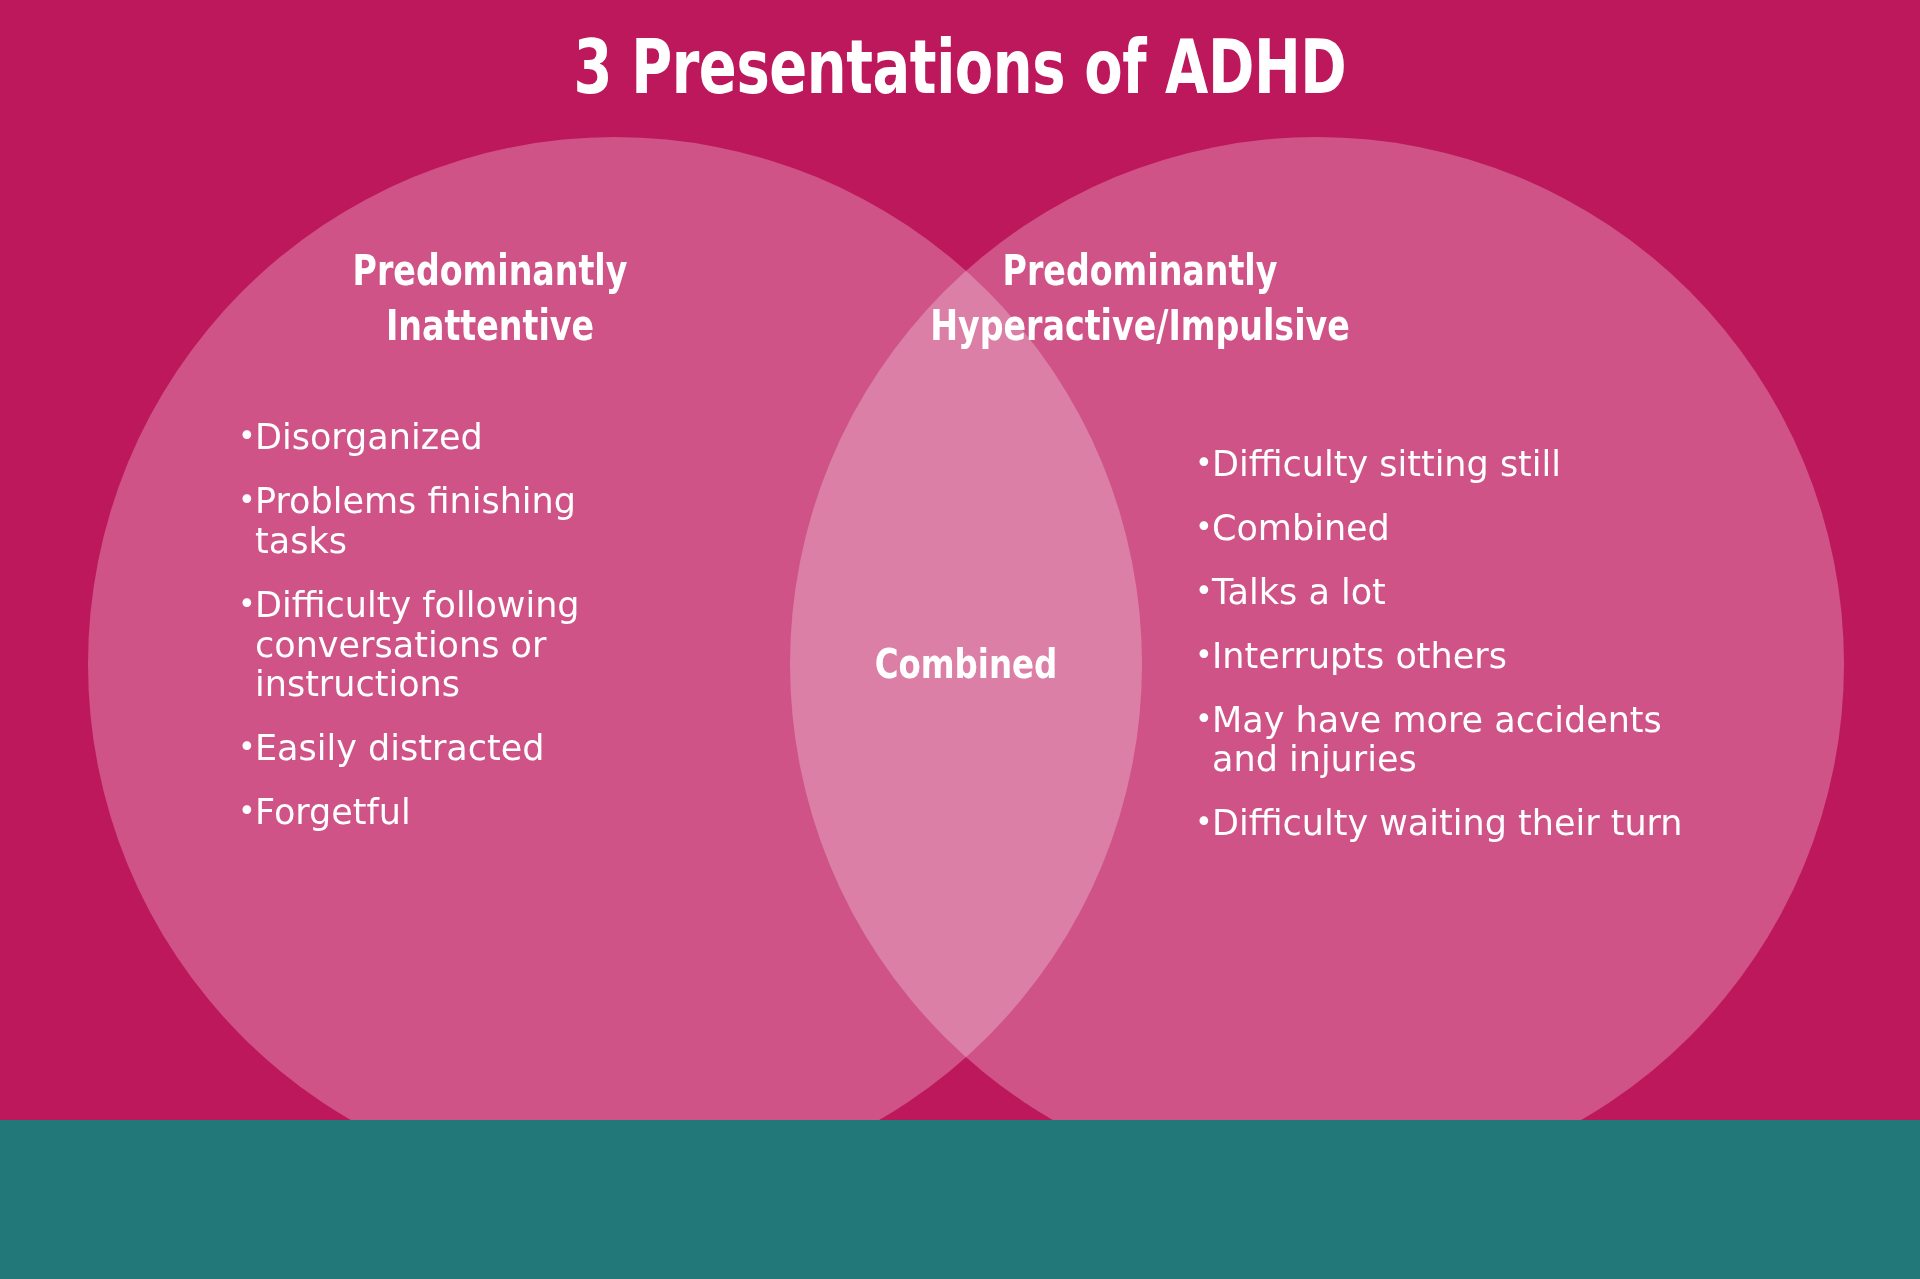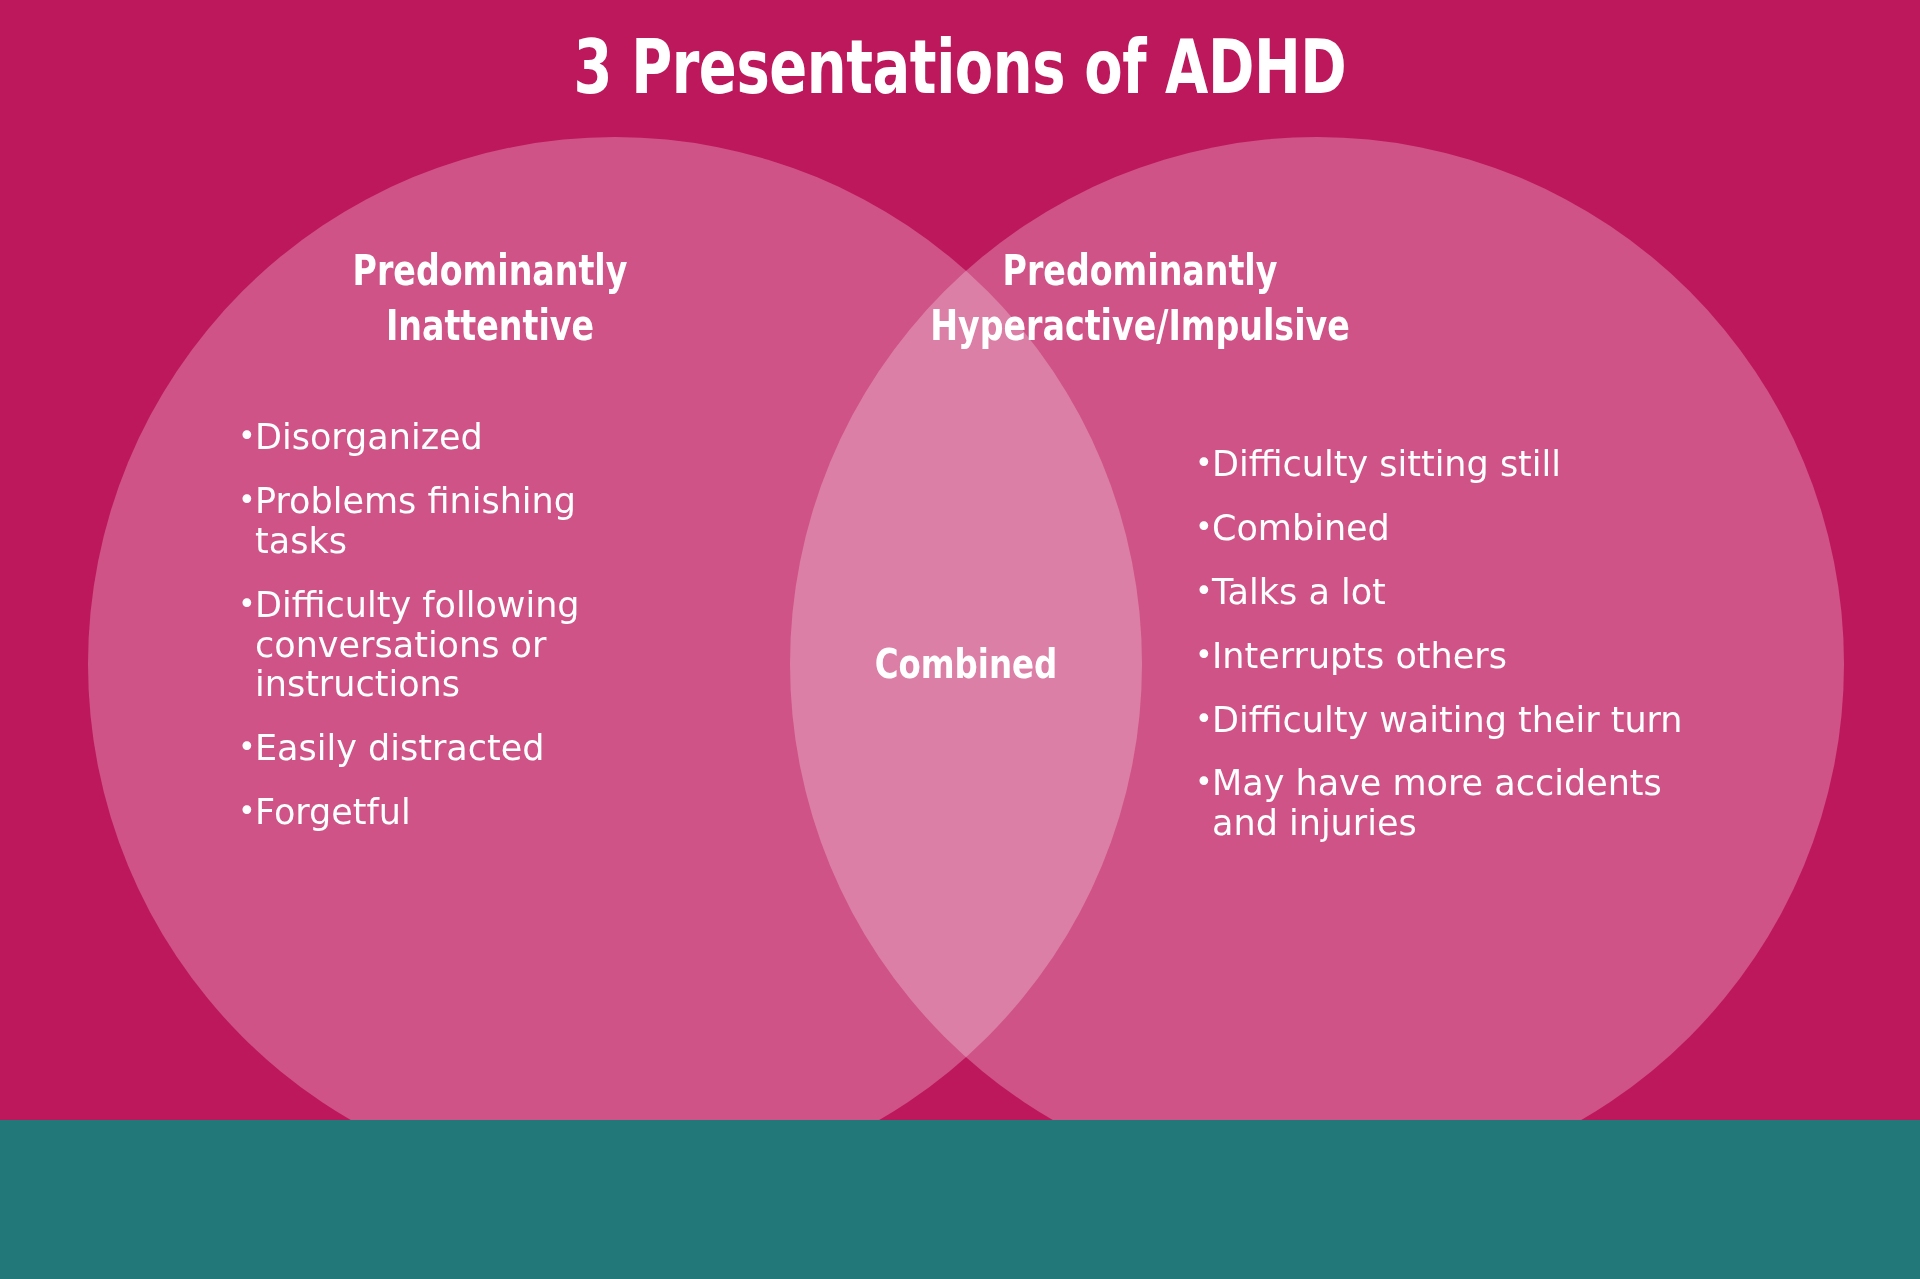--- a/index.html
+++ b/index.html
@@ -169,19 +169,19 @@
     <li>Difficulty following conversations or instructions</li>
     <li>Easily distracted</li>
     <li>Forgetful</li>
   </ul>
 
   <ul class="venn-list" id="list-right">
     <li>Difficulty sitting still</li>
     <li>Combined</li>
     <li>Talks a lot</li>
     <li>Interrupts others</li>
+    <li>May have more accidents and injuries</li>
     <li>Difficulty waiting their turn</li>
-    <li>May have more accidents and injuries</li>
   </ul>
 
   <div id="combined-label">Combined</div>
 
 </div>
 
 </body></html>

